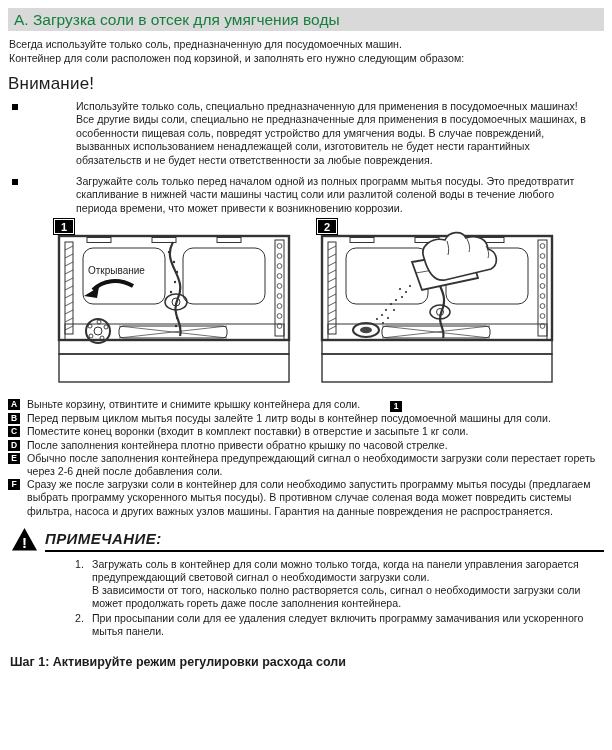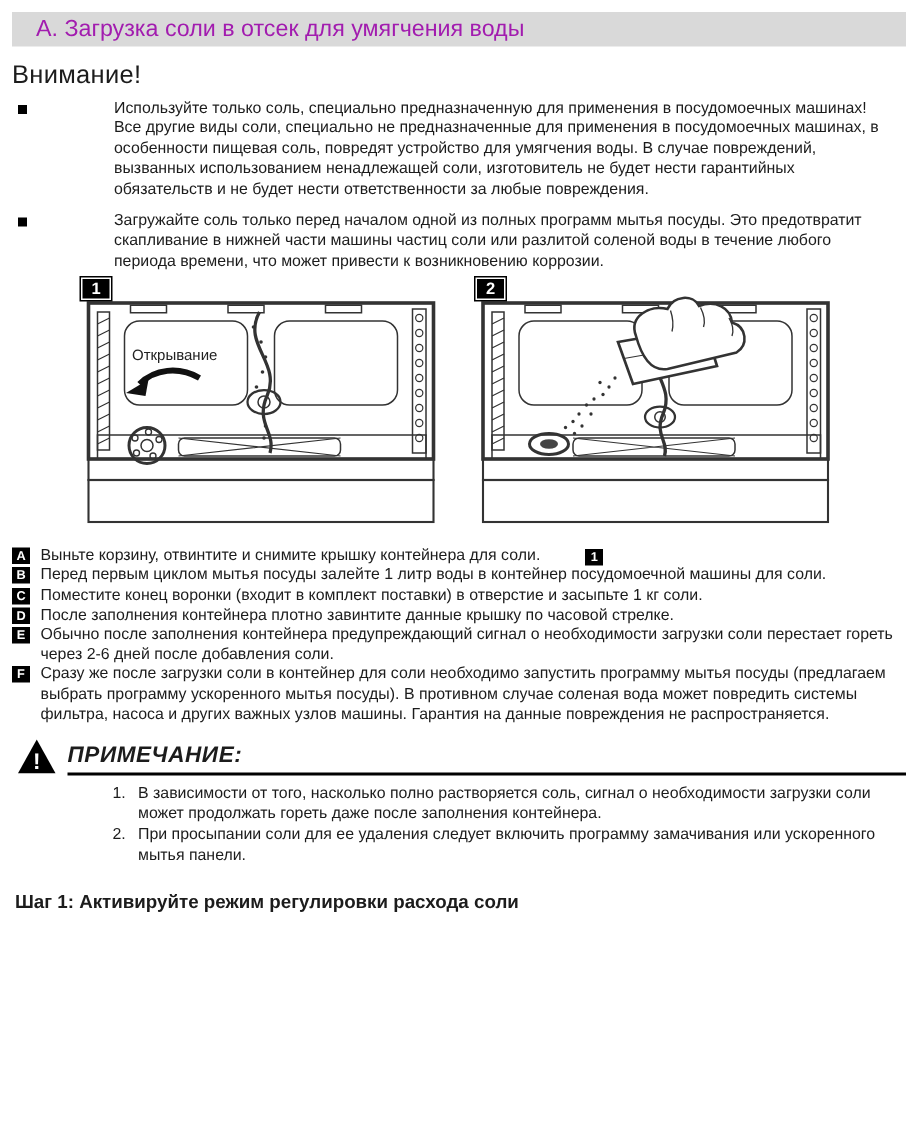--- a/index.html
+++ b/index.html
@@ -4,22 +4,22 @@
 <style>
   * { box-sizing: border-box; }
   html,body { margin:0; padding:0; }
   body {
     width:612px; height:750px; background:#ffffff; overflow:hidden;
     font-family:"Liberation Sans", sans-serif; color:#1c1c1c;
   }
   .page { position:relative; padding:8px 8px 0 8px; width:612px; }
 
   .secbar {
-    background:#d9d9d9; color:#a21caf;
-    font-size:15.5px; line-height:21px; padding:1px 16px;
+    background:#d9d9d9; color:#15803d;
+    font-size:15.5px; line-height:21px; padding:1px 6px;
   }
   .intro { font-size:10.6px; line-height:13.5px; margin-top:7px; padding-left:1px; }
 
   .warn-h { font-size:17px; font-weight:normal; margin-top:9px; letter-spacing:.2px; }
 
   .bullets { margin-top:6px; }
   .bullet { display:flex; font-size:10.6px; line-height:13.4px; margin-bottom:8px;gap:48px; }
   .bullet .sq { width:6px; height:6px; background:#000; margin:4px 10px 0 4px; flex:none; }
   .bullet .txt { flex:1; padding-right:6px; }
 
@@ -65,20 +65,24 @@
 
   .lineart { stroke:#333; fill:none; }
 </style>
 </head>
 <body>
 
 <div class="page">
 
   <div class="secbar">А. Загрузка соли в отсек для умягчения воды</div>
 
+  <div class="intro">
+    <div>Всегда используйте только соль, предназначенную для посудомоечных машин.</div>
+    <div>Контейнер для соли расположен под корзиной, и заполнять его нужно следующим образом:</div>
+  </div>
 
   <div class="warn-h">Внимание!</div>
 
   <div class="bullets">
     <div class="bullet">
       <span class="sq"></span>
       <div class="txt">Используйте только соль, специально предназначенную для применения в посудомоечных машинах! Все другие виды соли, специально не предназначенные для применения в посудомоечных машинах, в особенности пищевая соль, повредят устройство для умягчения воды. В случае повреждений, вызванных использованием ненадлежащей соли, изготовитель не будет нести гарантийных обязательств и не будет нести ответственности за любые повреждения.</div>
     </div>
     <div class="bullet">
       <span class="sq"></span>
@@ -204,21 +208,21 @@
       <div class="body">Перед первым циклом мытья посуды залейте 1 литр воды в контейнер посудомоечной машины для соли.</div>
     </div>
     <div class="step">
       <span class="lb">C</span>
       <div class="body">
         <div>Поместите конец воронки (входит в комплект поставки) в отверстие и засыпьте 1 кг соли.</div>
       </div>
     </div>
     <div class="step">
       <span class="lb">D</span>
-      <div class="body">После заполнения контейнера плотно завинтите данные крышку по часовой стрелке.</div>
+      <div class="body">После заполнения контейнера плотно привести обратно крышку по часовой стрелке.</div>
     </div>
     <div class="step">
       <span class="lb">E</span>
       <div class="body">Обычно после заполнения контейнера предупреждающий сигнал о необходимости загрузки соли перестает гореть через 2-6 дней после добавления соли.</div>
     </div>
     <div class="step">
       <span class="lb">F</span>
       <div class="body">Сразу же после загрузки соли в контейнер для соли необходимо запустить программу мытья посуды (предлагаем выбрать программу ускоренного мытья посуды). В противном случае соленая вода может повредить системы фильтра, насоса и других важных узлов машины. Гарантия на данные повреждения не распространяется.</div>
     </div>
   </div>
@@ -228,20 +232,21 @@
       <path d="M13.5,1 L26,23.5 H1 Z" fill="#000"></path>
       <text x="13.5" y="20.5" fill="#fff" font-size="15" font-weight="bold" text-anchor="middle" font-family="Liberation Sans, sans-serif">!</text>
     </svg>
     <div class="note-h">ПРИМЕЧАНИЕ:</div>
   </div>
 
   <div class="notes">
     <div class="note-item">
       <span class="num">1.</span>
       <div class="paras">
+        <div>Загружать соль в контейнер для соли можно только тогда, когда на панели управления загорается предупреждающий световой сигнал о необходимости загрузки соли.</div>
         <div>В зависимости от того, насколько полно растворяется соль, сигнал о необходимости загрузки соли может продолжать гореть даже после заполнения контейнера.</div>
       </div>
     </div>
     <div class="note-item">
       <span class="num">2.</span>
       <div class="paras">
         <div>При просыпании соли для ее удаления следует включить программу замачивания или ускоренного мытья панели.</div>
       </div>
     </div>
   </div>

